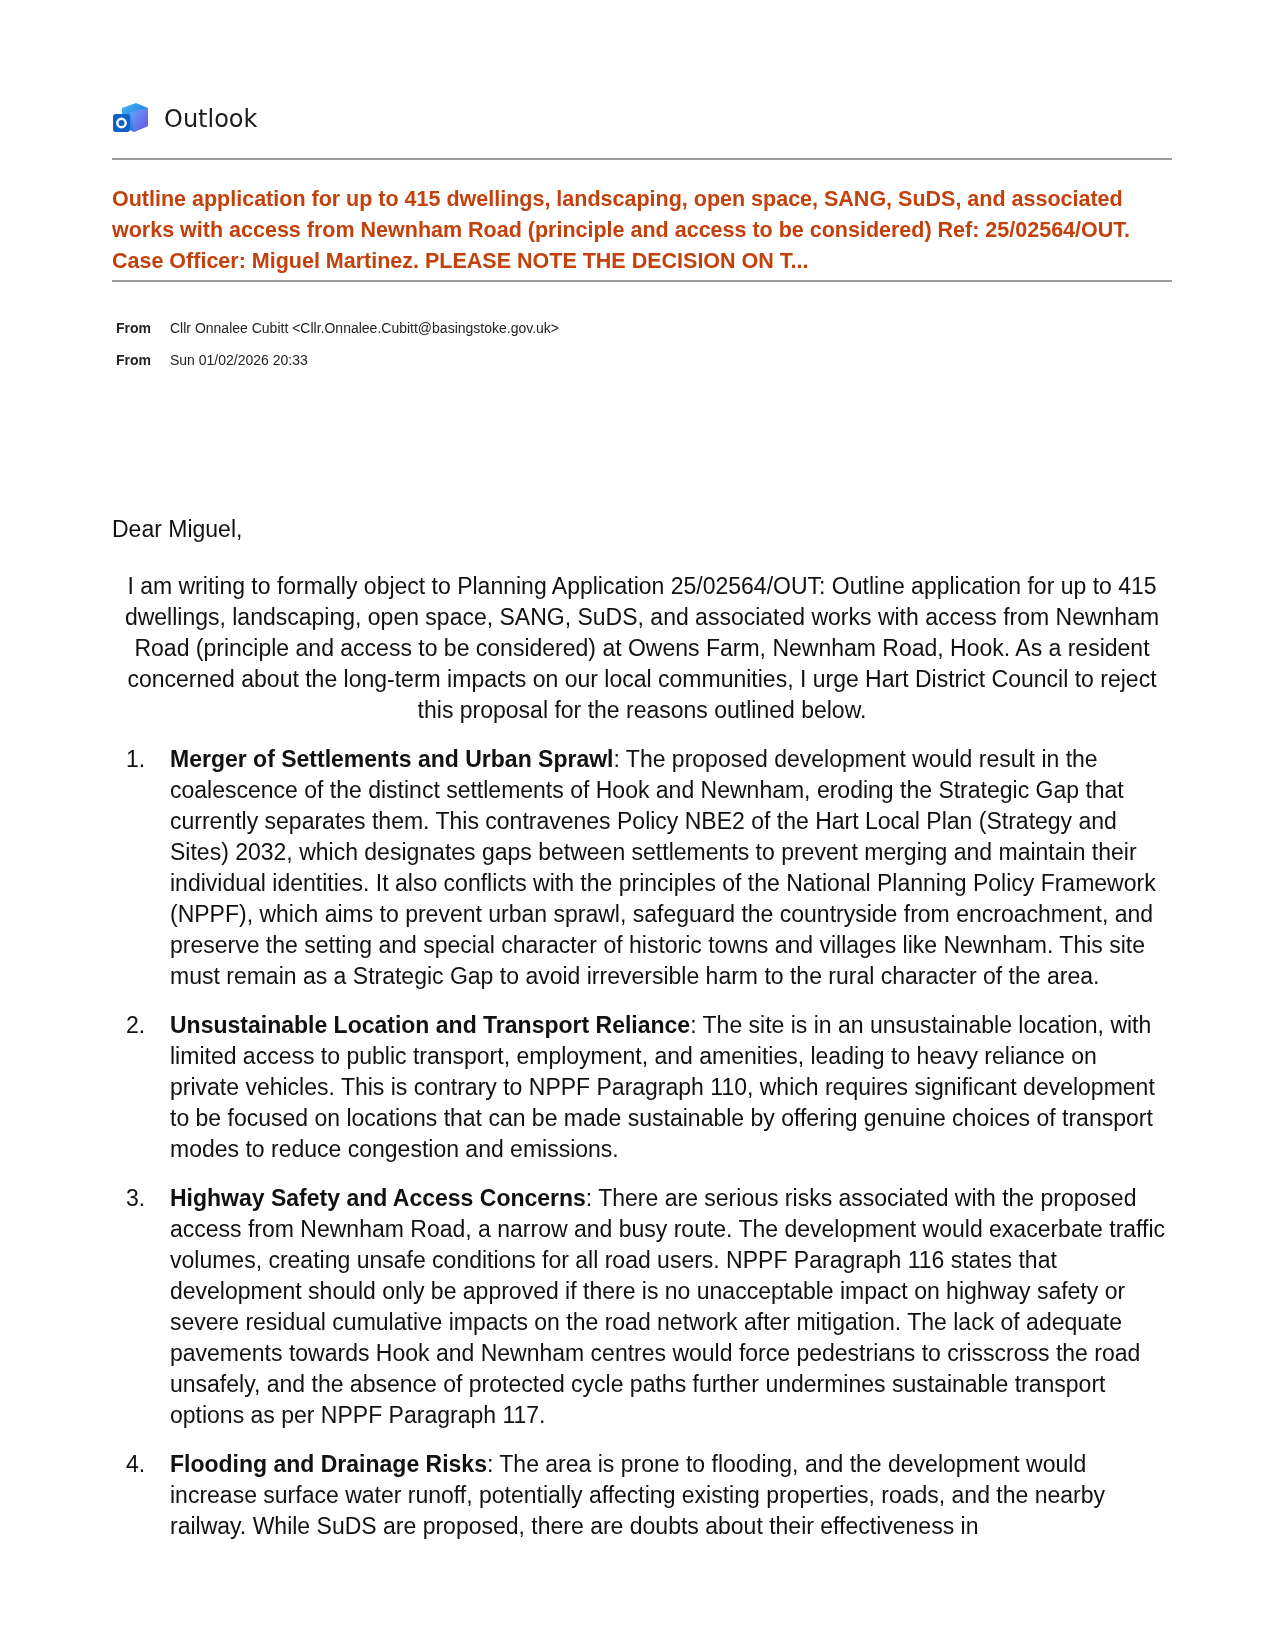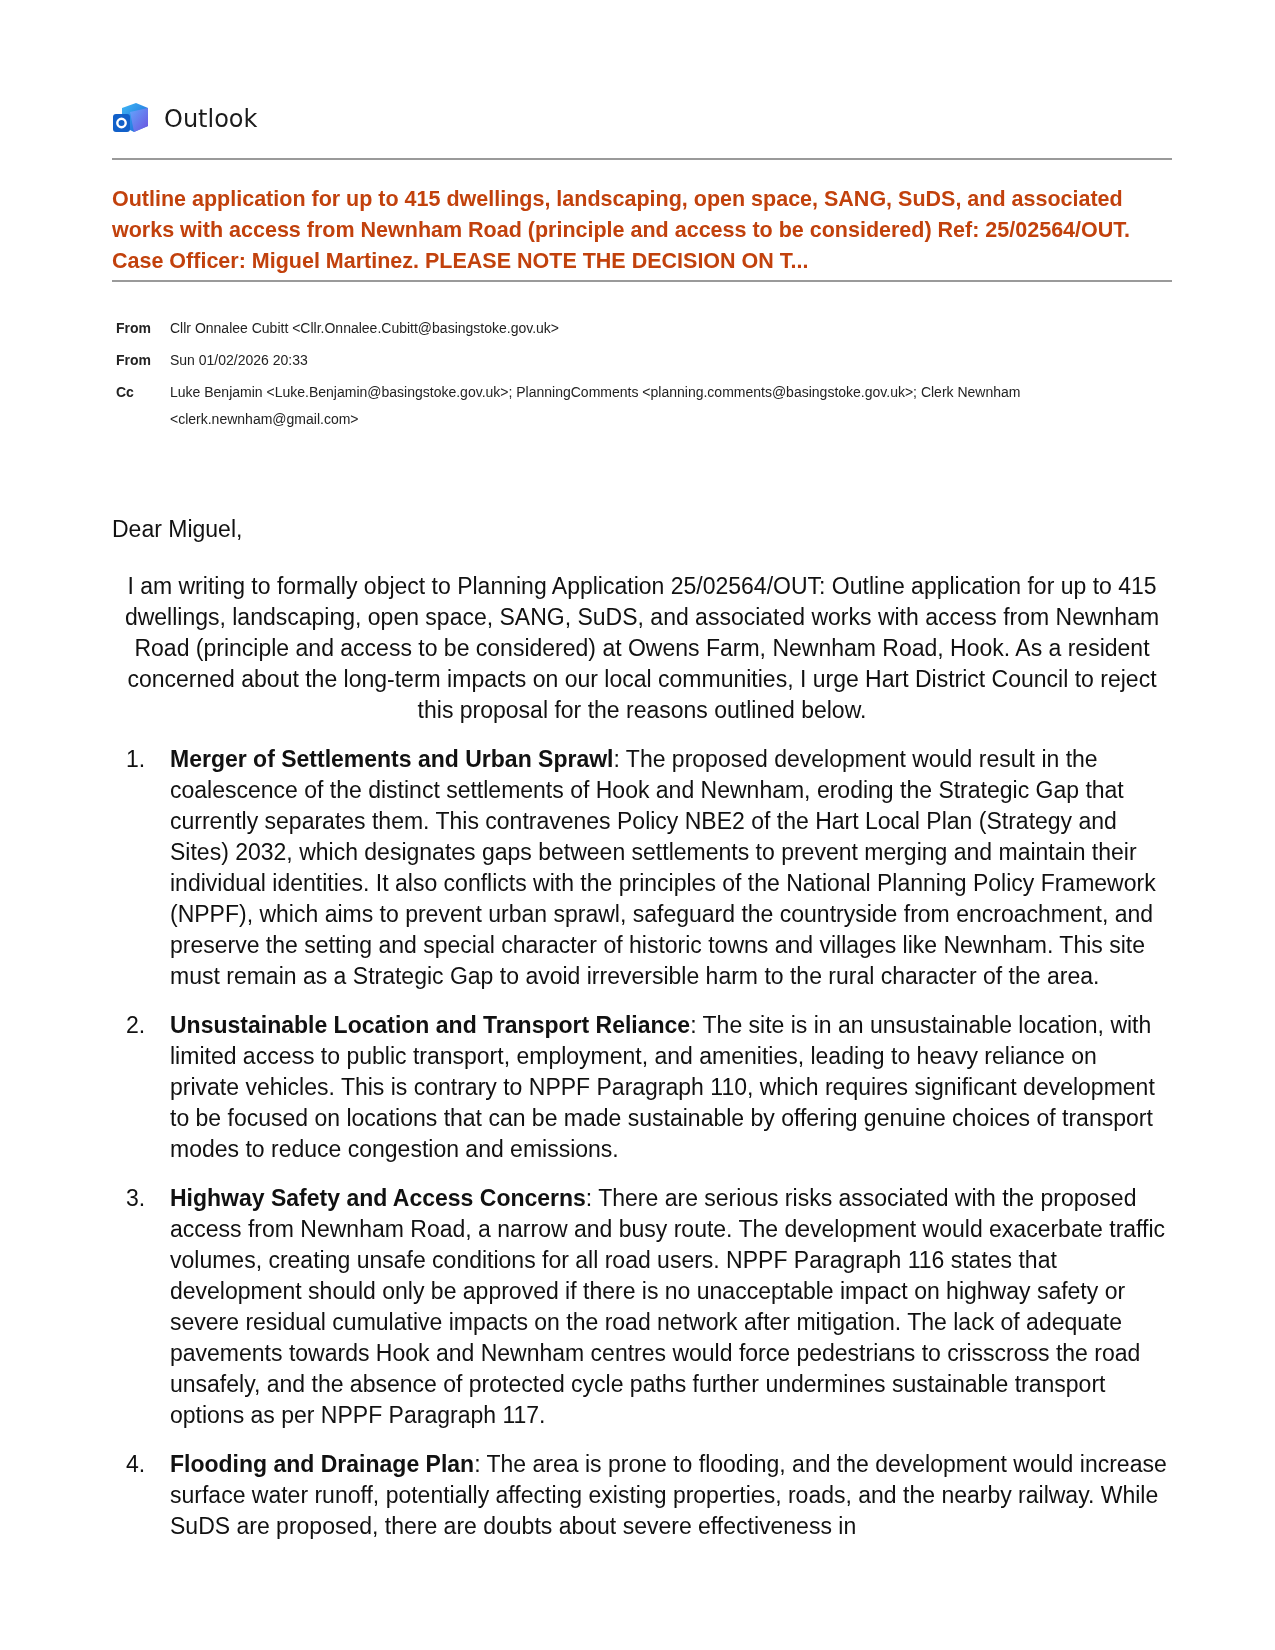--- a/index.html
+++ b/index.html
@@ -55,36 +55,32 @@
 
 <div class="headers">
   <div class="hrow">
     <span class="hlabel">From</span>
     <span class="hval">Cllr Onnalee Cubitt &lt;Cllr.Onnalee.Cubitt@basingstoke.gov.uk&gt;</span>
   </div>
   <div class="hrow">
     <span class="hlabel">From</span>
     <span class="hval">Sun 01/02/2026 20:33</span>
   </div>
-  <div class="hrow">
-    <span class="hlabel">Cc</span>
-    <span class="hval cc">Luke Benjamin &lt;Luke.Benjamin@basingstoke.gov.uk&gt;; PlanningComments &lt;planning.comments@basingstoke.gov.uk&gt;; Clerk Newnham &lt;clerk.newnham@gmail.com&gt;</span>
-  </div>
 </div>
 
 <div class="body">
   <p class="greeting">Dear Miguel,</p>
   <p class="intro">I am writing to formally object to Planning Application 25/02564/OUT: Outline application for up to 415 dwellings, landscaping, open space, SANG, SuDS, and associated works with access from Newnham Road (principle and access to be considered) at Owens Farm, Newnham Road, Hook. As a resident concerned about the long-term impacts on our local communities, I urge Hart District Council to reject this proposal for the reasons outlined below.</p>
   <ol class="reasons">
     <li>
       <span class="num">1.</span><span class="title">Merger of Settlements and Urban Sprawl</span><span>: The proposed development would result in the coalescence of the distinct settlements of Hook and Newnham, eroding the Strategic Gap that currently separates them. This contravenes Policy NBE2 of the Hart Local Plan (Strategy and Sites) 2032, which designates gaps between settlements to prevent merging and maintain their individual identities. It also conflicts with the principles of the National Planning Policy Framework (NPPF), which aims to prevent urban sprawl, safeguard the countryside from encroachment, and preserve the setting and special character of historic towns and villages like Newnham. This site must remain as a Strategic Gap to avoid irreversible harm to the rural character of the area.</span>
     </li>
     <li>
       <span class="num">2.</span><span class="title">Unsustainable Location and Transport Reliance</span><span>: The site is in an unsustainable location, with limited access to public transport, employment, and amenities, leading to heavy reliance on private vehicles. This is contrary to NPPF Paragraph 110, which requires significant development to be focused on locations that can be made sustainable by offering genuine choices of transport modes to reduce congestion and emissions.</span>
     </li>
     <li>
       <span class="num">3.</span><span class="title">Highway Safety and Access Concerns</span><span>: There are serious risks associated with the proposed access from Newnham Road, a narrow and busy route. The development would exacerbate traffic volumes, creating unsafe conditions for all road users. NPPF Paragraph 116 states that development should only be approved if there is no unacceptable impact on highway safety or severe residual cumulative impacts on the road network after mitigation. The lack of adequate pavements towards Hook and Newnham centres would force pedestrians to crisscross the road unsafely, and the absence of protected cycle paths further undermines sustainable transport options as per NPPF Paragraph 117.</span>
     </li>
     <li>
-      <span class="num">4.</span><span class="title">Flooding and Drainage Plan</span><span>: The area is prone to flooding, and the development would increase surface water runoff, potentially affecting existing properties, roads, and the nearby railway. While SuDS are proposed, there are doubts about severe effectiveness in</span>
+      <span class="num">4.</span><span class="title">Flooding and Drainage Risks</span><span>: The area is prone to flooding, and the development would increase surface water runoff, potentially affecting existing properties, roads, and the nearby railway. While SuDS are proposed, there are doubts about their effectiveness in</span>
     </li>
   </ol>
 </div>
 
 </body></html>

